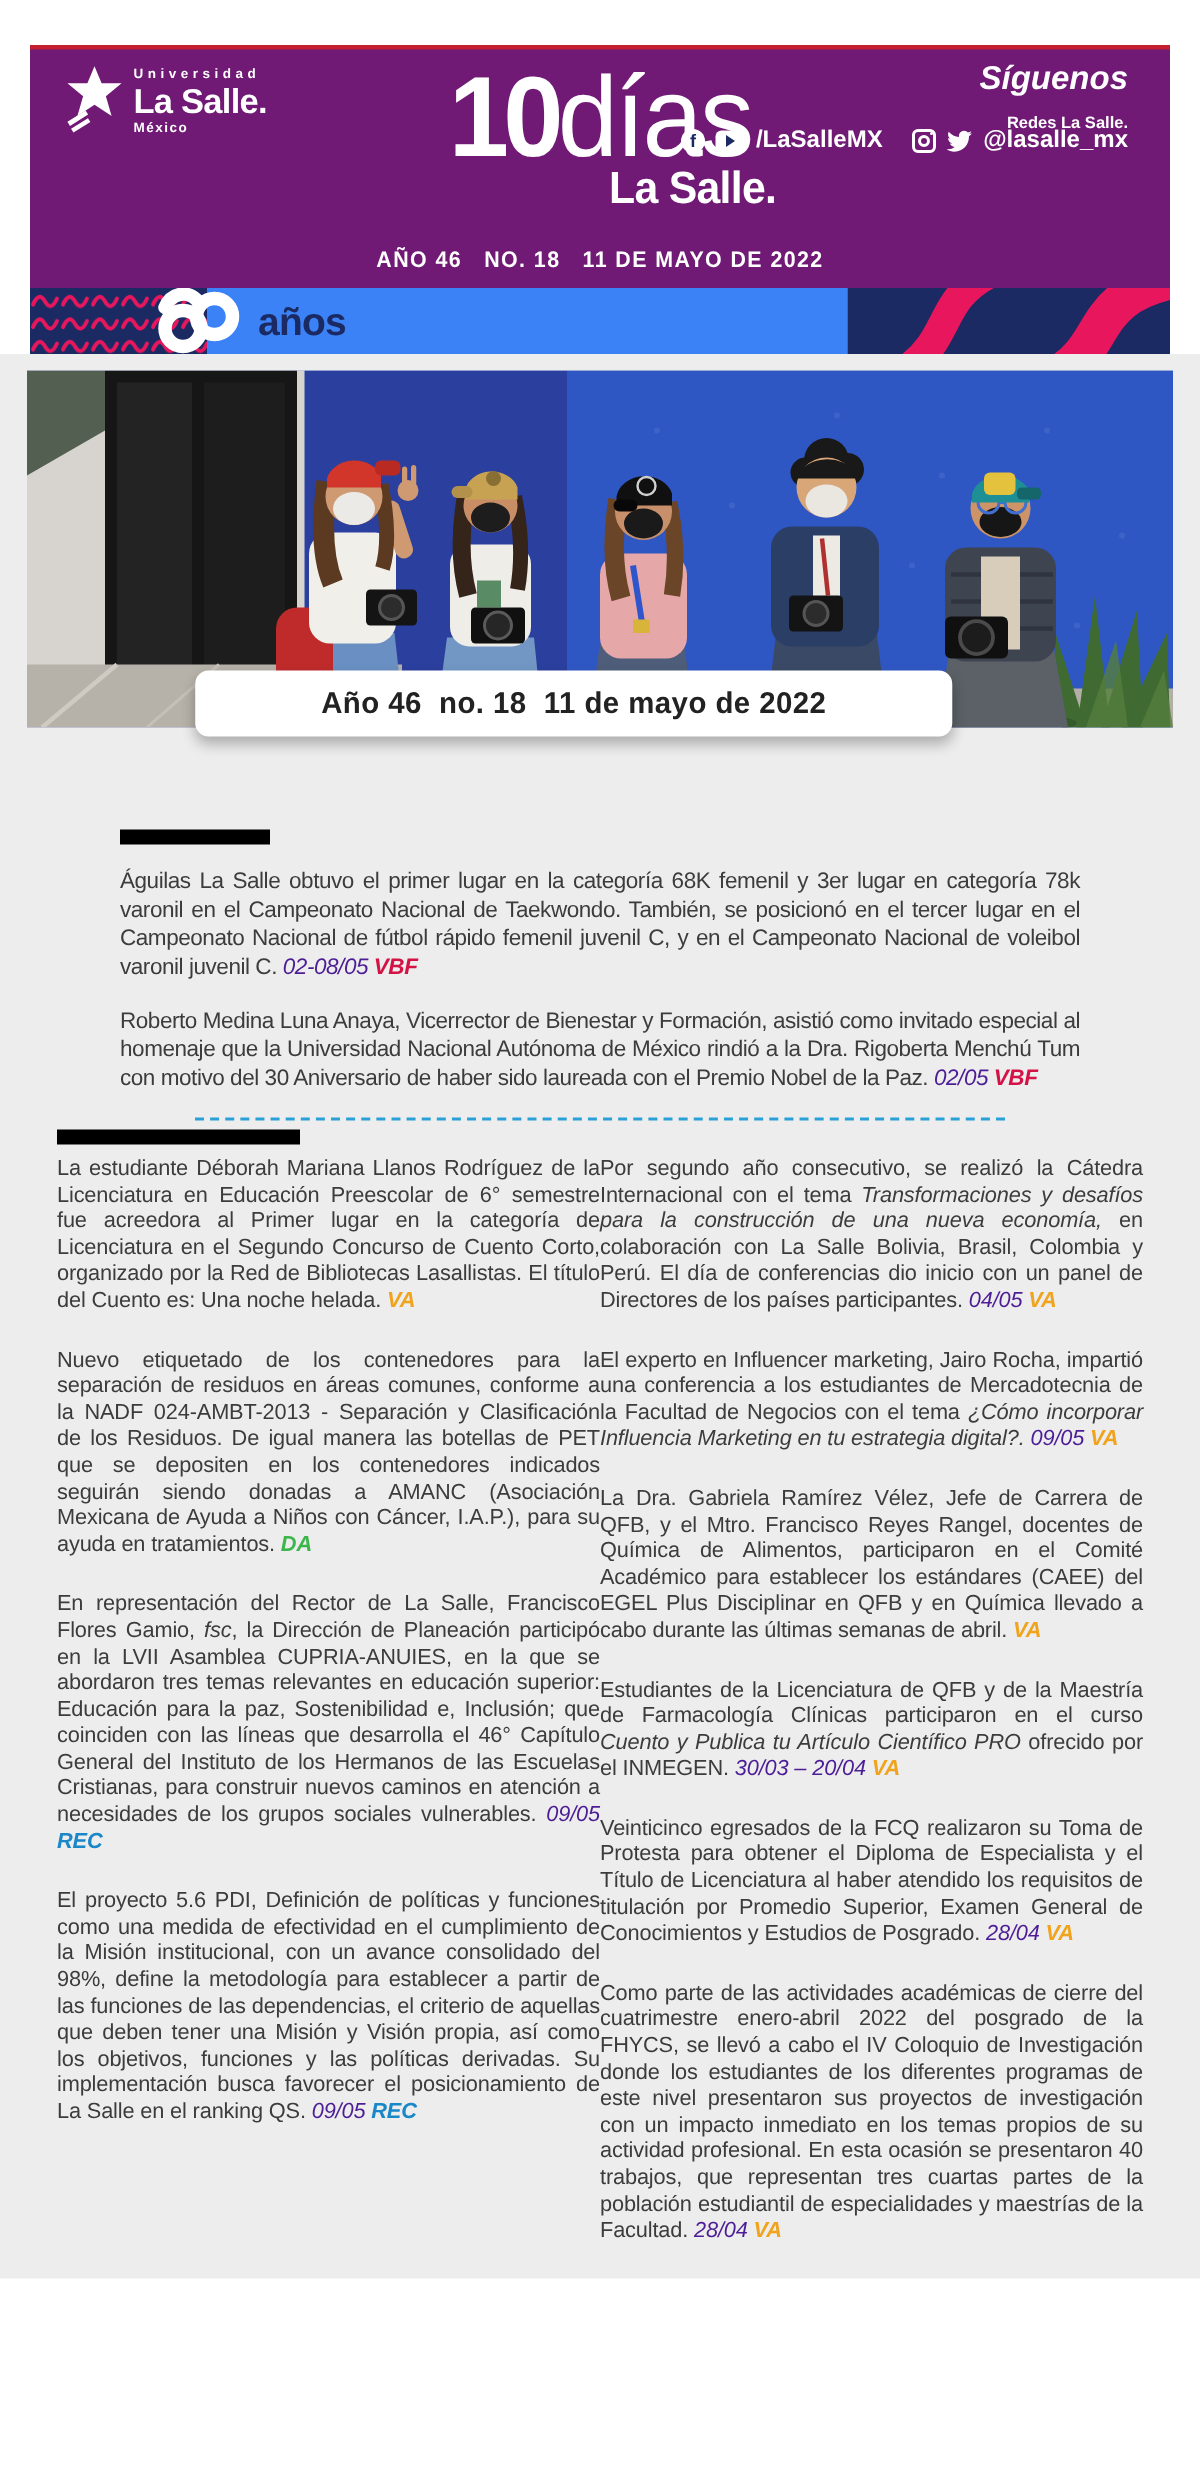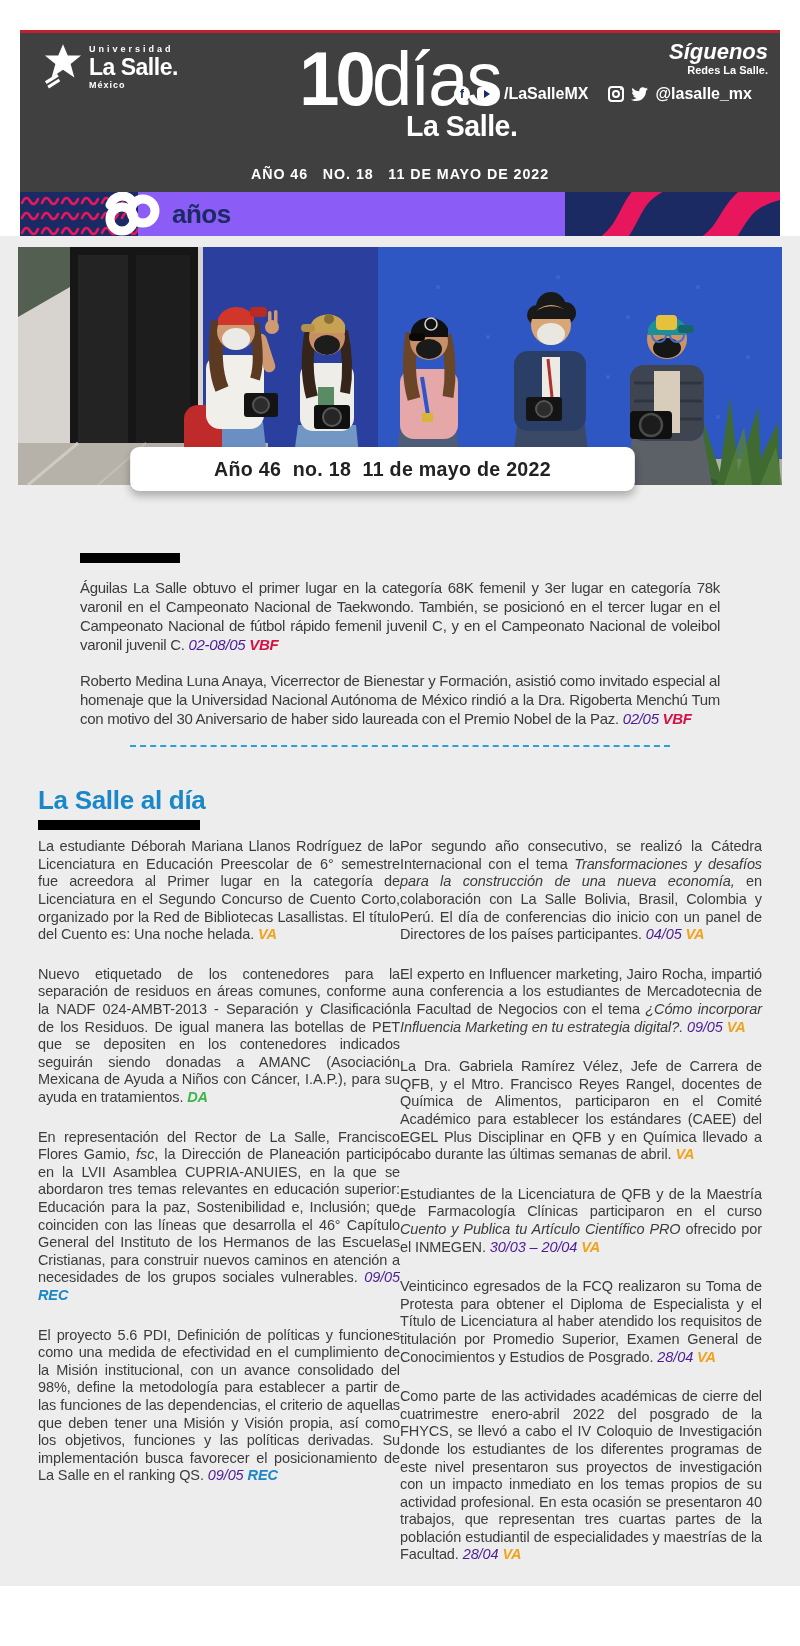--- a/index.html
+++ b/index.html
@@ -1,46 +1,46 @@
 <!DOCTYPE html>
 <html><head>
 <meta charset="utf-8">
 <style>
   html,body{margin:0;padding:0;background:#ffffff;}
   .page{position:relative;width:800px;height:1646px;overflow:hidden;background:#ffffff;
         font-family:"Liberation Sans",sans-serif;}
   
   .topspace{height:30px;}
-  .masthead{margin:0 20px;height:159px;background:#404040;border-top:3px solid #c21f2f;position:relative;}
+  .masthead{margin:0 20px;height:159px;background:#701a75;border-top:3px solid #c21f2f;position:relative;}
   .ulogo{position:absolute;left:24px;top:10px;display:flex;align-items:flex-start;gap:7px;color:#fff;}
   .ulogo-text{display:flex;flex-direction:column;line-height:1;}
   .ulogo-top{font-size:9px;font-weight:700;letter-spacing:3px;margin-top:2px;}
   .ulogo-name{font-size:23px;font-weight:800;letter-spacing:-0.5px;margin-top:2px;}
   .ulogo-bottom{font-size:9px;font-weight:700;letter-spacing:1px;margin-top:2px;}
   .mast-center{position:absolute;left:0;right:0;top:8px;text-align:center;color:#fff;transform:scaleX(.95);}
   .mast-title{line-height:1;}
   .mast-title .b{font-size:76px;font-weight:800;letter-spacing:-4px;}
   .mast-title .l{font-size:76px;font-weight:200;letter-spacing:-2px;}
   .mast-sub{font-size:30px;font-weight:800;letter-spacing:-0.5px;margin-top:-6px;margin-left:130px;line-height:1;}
   .issue-line{position:absolute;left:0;right:0;bottom:10px;text-align:center;color:#fff;
               font-size:15px;font-weight:700;letter-spacing:1px;white-space:pre;transform:scaleX(.95);}
-  .follow{position:absolute;right:12px;top:8px;color:#fff;text-align:right;}
+  .follow{position:absolute;right:28px;top:8px;color:#fff;text-align:right;}
   .follow-title{font-size:22px;font-weight:800;font-style:italic;line-height:1;}
-  .follow-sub{font-size:11px;font-weight:700;margin-top:1px;}
+  .follow-sub{font-size:11px;font-weight:700;margin-top:13px;}
   .social-row{position:absolute;right:28px;top:52px;display:flex;align-items:center;gap:7px;color:#fff;}
   .handle{font-size:16px;font-weight:700;}
   .ic-fb{width:16px;height:16px;border-radius:50%;background:#fff;color:#1b2a63;font-weight:800;
          font-size:12px;line-height:16px;text-align:center;display:inline-block;}
   .ic-yt{width:20px;height:14px;border-radius:4px;background:#fff;display:inline-flex;align-items:center;justify-content:center;}
   .ic-yt i{display:block;width:0;height:0;border-left:6px solid #1b2a63;border-top:4px solid transparent;border-bottom:4px solid transparent;}
   .ic-ig{width:12px;height:12px;border:2px solid #fff;border-radius:4px;position:relative;display:inline-block;}
   .ic-ig::before{content:"";position:absolute;left:2px;top:2px;width:4px;height:4px;border:2px solid #fff;border-radius:50%;}
   .ic-ig::after{content:"";position:absolute;right:0px;top:0px;width:2px;height:2px;background:#fff;border-radius:50%;}
   
-  .band{margin:0 20px;height:44px;background:#8b5cf6;position:relative;overflow:hidden;}
+  .band{margin:0 20px;height:44px;background:#3b82f6;position:relative;overflow:hidden;}
   .band-pattern{position:absolute;left:0;top:0;width:118px;height:44px;}
   .logo60{position:absolute;left:82px;top:-1px;}
   .band-anos{position:absolute;left:152px;top:7px;font-size:26px;font-weight:800;color:#1b2a63;letter-spacing:-0.5px;}
   .band-corner{position:absolute;right:0;top:0;width:215px;height:44px;}
   .band-slogan{position:absolute;right:36px;top:11px;font-size:19px;font-style:italic;font-weight:700;color:#fff;z-index:3;white-space:nowrap;}
   
   .lower{background:#ededed;padding-top:11px;}
   .photo{margin:0 18px;height:238px;position:relative;}
   .photo svg{display:block;}
   .content{position:relative;padding:60px 38px 0;}
@@ -280,21 +280,20 @@
       <div class="prestigio">
         <div class="sec-bar"></div>
         <div class="prestigio-items" id="prestigio-items">
             <p class="para"><span>Águilas La Salle obtuvo el primer lugar en la categoría 68K femenil y 3er lugar en categoría 78k varonil en el Campeonato Nacional de Taekwondo. También, se posicionó en el tercer lugar en el Campeonato Nacional de fútbol rápido femenil juvenil C, y en el Campeonato Nacional de voleibol varonil juvenil C.</span><span class="date"> 02-08/05</span><span class="tag" style="color: rgb(211, 18, 69);"> VBF</span></p>
             <p class="para"><span>Roberto Medina Luna Anaya, Vicerrector de Bienestar y Formación, asistió como invitado especial al homenaje que la Universidad Nacional Autónoma de México rindió a la Dra. Rigoberta Menchú Tum con motivo del 30 Aniversario de haber sido laureada con el Premio Nobel de la Paz.</span><span class="date"> 02/05</span><span class="tag" style="color: rgb(211, 18, 69);"> VBF</span></p>
           </div>
       </div>
 
       <div class="divider"></div>
 
-      <h2 class="sec-title aldia-title">La Salle al día</h2>
       <div class="sec-bar aldia-bar"></div>
       <div class="columns">
         <div class="col" id="col-left">
             <p class="news"><span>La estudiante Déborah Mariana Llanos Rodríguez de la Licenciatura en Educación Preescolar de 6° semestre fue acreedora al Primer lugar en la categoría de Licenciatura en el Segundo Concurso de Cuento Corto, organizado por la Red de Bibliotecas Lasallistas. El título del Cuento es: Una noche helada.</span><span class="tag" style="color: rgb(240, 163, 28);"> VA</span></p>
             <p class="news"><span>Nuevo etiquetado de los contenedores para la separación de residuos en áreas comunes, conforme a la NADF 024-AMBT-2013 - Separación y Clasificación de los Residuos. De igual manera las botellas de PET que se depositen en los contenedores indicados seguirán siendo donadas a AMANC (Asociación Mexicana de Ayuda a Niños con Cáncer, I.A.P.), para su ayuda en tratamientos.</span><span class="tag" style="color: rgb(60, 181, 74);"> DA</span></p>
             <p class="news"><span>En representación del Rector de La Salle, Francisco Flores Gamio, </span><span class="it">fsc</span><span>, la Dirección de Planeación participó en la LVII Asamblea CUPRIA-ANUIES, en la que se abordaron tres temas relevantes en educación superior: Educación para la paz, Sostenibilidad e, Inclusión; que coinciden con las líneas que desarrolla el 46° Capítulo General del Instituto de los Hermanos de las Escuelas Cristianas, para construir nuevos caminos en atención a necesidades de los grupos sociales vulnerables.</span><span class="date"> 09/05</span><span class="tag" style="color: rgb(26, 135, 200);"> REC</span></p>
             <p class="news"><span>El proyecto 5.6 PDI, Definición de políticas y funciones como una medida de efectividad en el cumplimiento de la Misión institucional, con un avance consolidado del 98%, define la metodología para establecer a partir de las funciones de las dependencias, el criterio de aquellas que deben tener una Misión y Visión propia, así como los objetivos, funciones y las políticas derivadas. Su implementación busca favorecer el posicionamiento de La Salle en el ranking QS.</span><span class="date"> 09/05</span><span class="tag" style="color: rgb(26, 135, 200);"> REC</span></p>
           </div>
         <div class="col" id="col-right">
             <p class="news"><span>Por segundo año consecutivo, se realizó la Cátedra Internacional con el tema </span><span class="it">Transformaciones y desafíos para la construcción de una nueva economía,</span><span> en colaboración con La Salle Bolivia, Brasil, Colombia y Perú. El día de conferencias dio inicio con un panel de Directores de los países participantes.</span><span class="date"> 04/05</span><span class="tag" style="color: rgb(240, 163, 28);"> VA</span></p>

